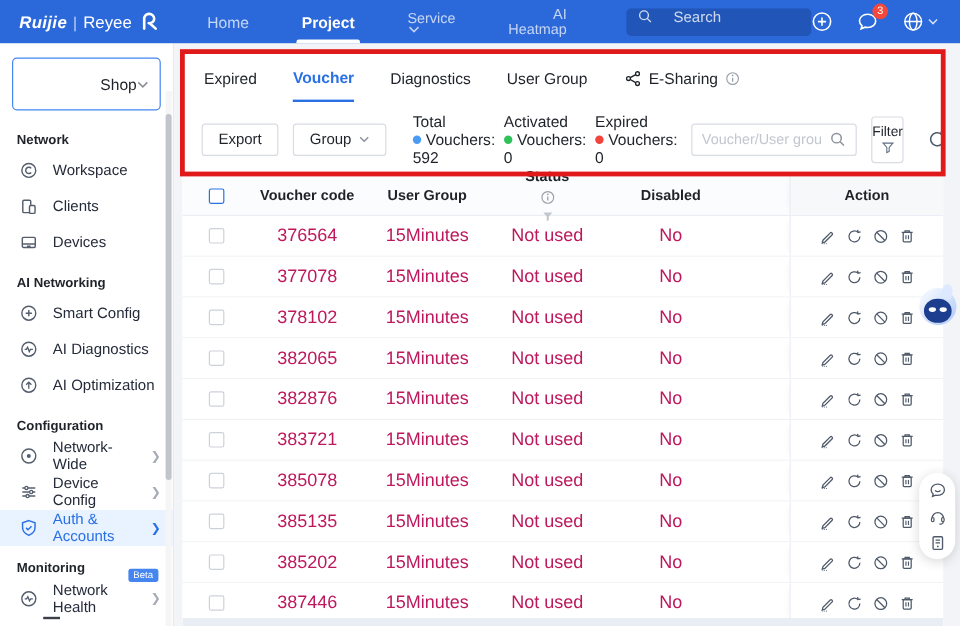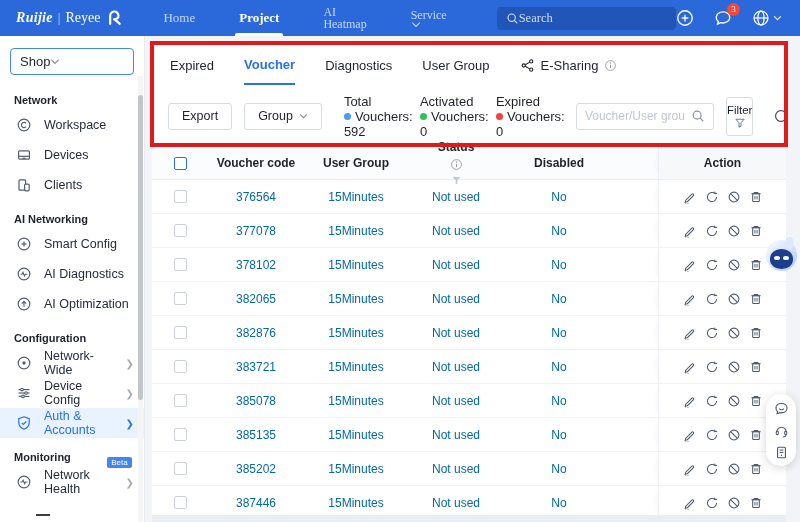--- a/index.html
+++ b/index.html
@@ -8,39 +8,39 @@
   svg { display:block; }
 
   
   .navbar { position:absolute; left:0; top:0; width:800px; height:36px; background:#2b68d9;
     display:flex; align-items:center; color:#fff; z-index:5; }
   .brand { display:flex; align-items:center; gap:5px; padding:0 14px 0 16px; }
   .brand .b1 { font-style:italic; font-weight:bold; font-size:14px; letter-spacing:.3px; }
   .brand .bsep { opacity:.7; font-weight:300; font-size:13px; }
   .brand .b2 { font-size:14px; }
   .nav-item { position:relative; height:36px; display:flex; align-items:center; padding:0 22px;
-    font-size:13px; color:rgba(255,255,255,.72); cursor:pointer; }
+    font-size:13px; color:rgba(255,255,255,.72); cursor:pointer;text-align:right; }
   .nav-item.active { color:#fff; font-weight:bold; }
   .nav-item.active::after { content:""; position:absolute; left:18px; right:18px; bottom:0;
     height:3px; background:#fff; border-radius:2px 2px 0 0; }
   .nav-item .two-line { line-height:12px; font-size:12px; }
   .nav-search { margin-left:28px; width:210px; height:23px; background:rgba(8,35,96,.28);
-    border-radius:4px; display:flex; align-items:center; gap:0; padding:0 9px;
+    border-radius:4px; display:flex; gap:17px; padding:0 9px;
     color:rgba(255,255,255,.78); font-size:12.5px; }
   .nav-right { margin-left:auto; display:flex; align-items:center; gap:20px; padding-right:18px; }
   .nav-ic { position:relative; width:18px; height:18px; color:#fff; cursor:pointer; }
   .nav-badge { position:absolute; top:-6px; right:-8px; min-width:13px; height:13px; border-radius:7px;
     background:#f5483b; color:#fff; font-size:9px; line-height:13px; text-align:center; padding:0 3px; }
   .globe-wrap { display:flex; align-items:center; gap:3px; }
 
   
   .sidebar { position:absolute; left:0; top:36px; width:145px; height:486px; background:#fff;
     border-right:1px solid #e8eaef; z-index:2; }
-  .org-select { margin:12px 10px 6px 10px; width:124px; height:27px; border:1px solid #4585f0;
-    border-radius:4px; display:flex; align-items:center; justify-content:flex-start;
+  .org-select { margin:12px 10px 6px 10px; width:124px; height:44px; border:1px solid #4585f0;
+    border-radius:4px; display:flex; align-items:center; justify-content:flex-end;
     padding:0 9px; font-size:13px; color:#1f2329; background:#fff; cursor:pointer; }
   .sec-label { padding:13px 0 4px 14px; font-size:11px; font-weight:bold; color:#1f2329; }
   .side-item { height:30px; display:flex; align-items:center; gap:12px; padding:0 10px 0 16px;
     font-size:12.5px; color:#252b3a; cursor:pointer; }
   .side-item .sic { width:16px; height:16px; color:#555e6d; flex:0 0 16px; }
   .side-item .chev { margin-left:auto; color:#a6abb5; font-size:10px; }
   .side-item.active { background:#e9f2ff; color:#2970e5; }
   .side-item.active .sic { color:#2970e5; }
   .side-item.active .chev { color:#2970e5; }
   .label-wrap { position:relative; }
@@ -76,21 +76,21 @@
     display:flex; flex-direction:column; align-items:center; justify-content:center; gap:1px;
     font-size:11.5px; color:#1f2329; cursor:pointer; }
   .filter-btn svg { width:12px; height:12px; color:#5e6d82; }
   .tool-ic { width:16px; height:16px; color:#4e5969; cursor:pointer; }
   .tool-ics { display:flex; align-items:center; gap:15px; margin-left:8px; }
 
   
   .thead, .trow { display:flex; align-items:center; }
   .thead { height:33px; background:#fbfcfd; border-bottom:1px solid #ebeef5; font-weight:bold;
     font-size:12px; color:#1f2329; }
-  .trow { height:34px; border-bottom:1px solid #f0f2f5; font-size:12px; color:#0369a1; background:#fff; }
+  .trow { height:34px; border-bottom:1px solid #f0f2f5; font-size:15px; color:#be185d; background:#fff; }
   .col { display:flex; align-items:center; justify-content:center; }
   .col-check { width:56px; }
   .col-code { width:96px; }
   .col-group { width:104px; }
   .col-status { width:96px; gap:4px;flex-direction:column; }
   .col-disabled { width:110px; }
   .spacer { flex:1; }
   .col-action { width:128px; border-left:1px solid #ebeef5; align-self:stretch; gap:8px;
     box-shadow:-5px 0 6px -5px rgba(31,35,41,.06); }
   .thead .col-action { background:#f7f8fa; }
@@ -114,51 +114,51 @@
   .mascot .eye { position:absolute; top:7px; width:6px; height:4px; border-radius:50%; background:#fff; }
   .mascot .eye.l { left:4px; } .mascot .eye.r { left:13px; }
   .float-pill { position:absolute; right:4px; top:394px; width:30px; height:72px; background:#fff;
     border-radius:15px; box-shadow:0 2px 10px rgba(31,35,41,.18); z-index:8;
     display:flex; flex-direction:column; align-items:center; justify-content:center; gap:7px; }
   .float-pill .fic { width:15px; height:15px; color:#4e5969; cursor:pointer; }
 </style>
 </head>
 <body>
 
-<header class="navbar" style="background: rgb(43, 104, 217); font-family: Liberation Serif, serif;">
+<header class="navbar" style="background: rgb(43, 104, 217);">
   <div class="brand">
     <span class="b1">Ruijie</span>
     <span class="bsep">|</span>
     <span class="b2">Reyee</span>
     <span>
       <svg width="22" height="20" viewBox="0 0 24 24">
           <path d="M5 19V9.5a5 5 0 0 1 10-.5c.2 3-2.5 4.8-5.5 4.6M10.5 13.6L16.5 19" stroke="#fff" stroke-width="2.6" fill="none" stroke-linecap="round"></path>
         </svg>
     </span>
   </div>
   <div class="nav-item">
     <span>Home</span>
   </div>
   <div class="nav-item active">
     <span>Project</span>
-  </div>
-  <div class="nav-item">
-    <div class="two-line">
-      <div>AI</div>
-      <div>Heatmap</div>
-    </div>
   </div>
   <div class="nav-item">
     <div class="two-line">
       <div>Service</div>
       <div>
         <svg width="10" height="7" viewBox="0 0 16 10">
             <path d="M2 2l6 6 6-6" stroke="rgba(255,255,255,.7)" stroke-width="2" fill="none"></path>
           </svg>
       </div>
+    </div>
+  </div>
+  <div class="nav-item">
+    <div class="two-line">
+      <div>AI</div>
+      <div>Heatmap</div>
     </div>
   </div>
   <div class="nav-search">
     <span>
       <svg width="13" height="13" viewBox="0 0 16 16">
           <circle cx="7" cy="7" r="4.5" fill="none" stroke="rgba(255,255,255,.8)" stroke-width="1.4"></circle>
           <line x1="10.5" y1="10.5" x2="14" y2="14" stroke="rgba(255,255,255,.8)" stroke-width="1.4"></line>
         </svg>
     </span>
     <span>Search</span>
@@ -208,35 +208,35 @@
         <svg viewBox="0 0 16 16" width="16" height="16">
           <circle cx="8" cy="8" r="5.8" fill="none" stroke="currentColor" stroke-width="1.2"></circle>
           <path d="M10 6.3a2.6 2.6 0 1 0 0 3.4" fill="none" stroke="currentColor" stroke-width="1.2"></path>
         </svg>
       </span>
     <span>Workspace</span>
   </div>
   <div class="side-item">
     <span class="sic">
         <svg viewBox="0 0 16 16" width="16" height="16">
+          <rect x="3" y="2.8" width="6.6" height="10.4" rx="1" fill="none" stroke="currentColor" stroke-width="1.2"></rect>
+          <rect x="8.6" y="7.2" width="4.6" height="6.6" rx="1" fill="#fff" stroke="currentColor" stroke-width="1.2"></rect>
+        </svg>
+      </span>
+    <span>Clients</span>
+  </div>
+  <div class="side-item">
+    <span class="sic">
+        <svg viewBox="0 0 16 16" width="16" height="16">
           <rect x="2.6" y="3.8" width="10.8" height="8.4" rx="1" fill="none" stroke="currentColor" stroke-width="1.2"></rect>
           <path d="M2.6 9.3h10.8" stroke="currentColor" stroke-width="1.2"></path>
           <path d="M6.5 11.2h3" stroke="currentColor" stroke-width="1.2"></path>
         </svg>
       </span>
     <span>Devices</span>
-  </div>
-  <div class="side-item">
-    <span class="sic">
-        <svg viewBox="0 0 16 16" width="16" height="16">
-          <rect x="3" y="2.8" width="6.6" height="10.4" rx="1" fill="none" stroke="currentColor" stroke-width="1.2"></rect>
-          <rect x="8.6" y="7.2" width="4.6" height="6.6" rx="1" fill="#fff" stroke="currentColor" stroke-width="1.2"></rect>
-        </svg>
-      </span>
-    <span>Clients</span>
   </div>
 
   <div class="sec-label">AI Networking</div>
   <div class="side-item">
     <span class="sic">
         <svg viewBox="0 0 16 16" width="16" height="16">
           <circle cx="8" cy="8" r="5.8" fill="none" stroke="currentColor" stroke-width="1.2"></circle>
           <line x1="8" y1="5.4" x2="8" y2="10.6" stroke="currentColor" stroke-width="1.2"></line>
           <line x1="5.4" y1="8" x2="10.6" y2="8" stroke="currentColor" stroke-width="1.2"></line>
         </svg>

